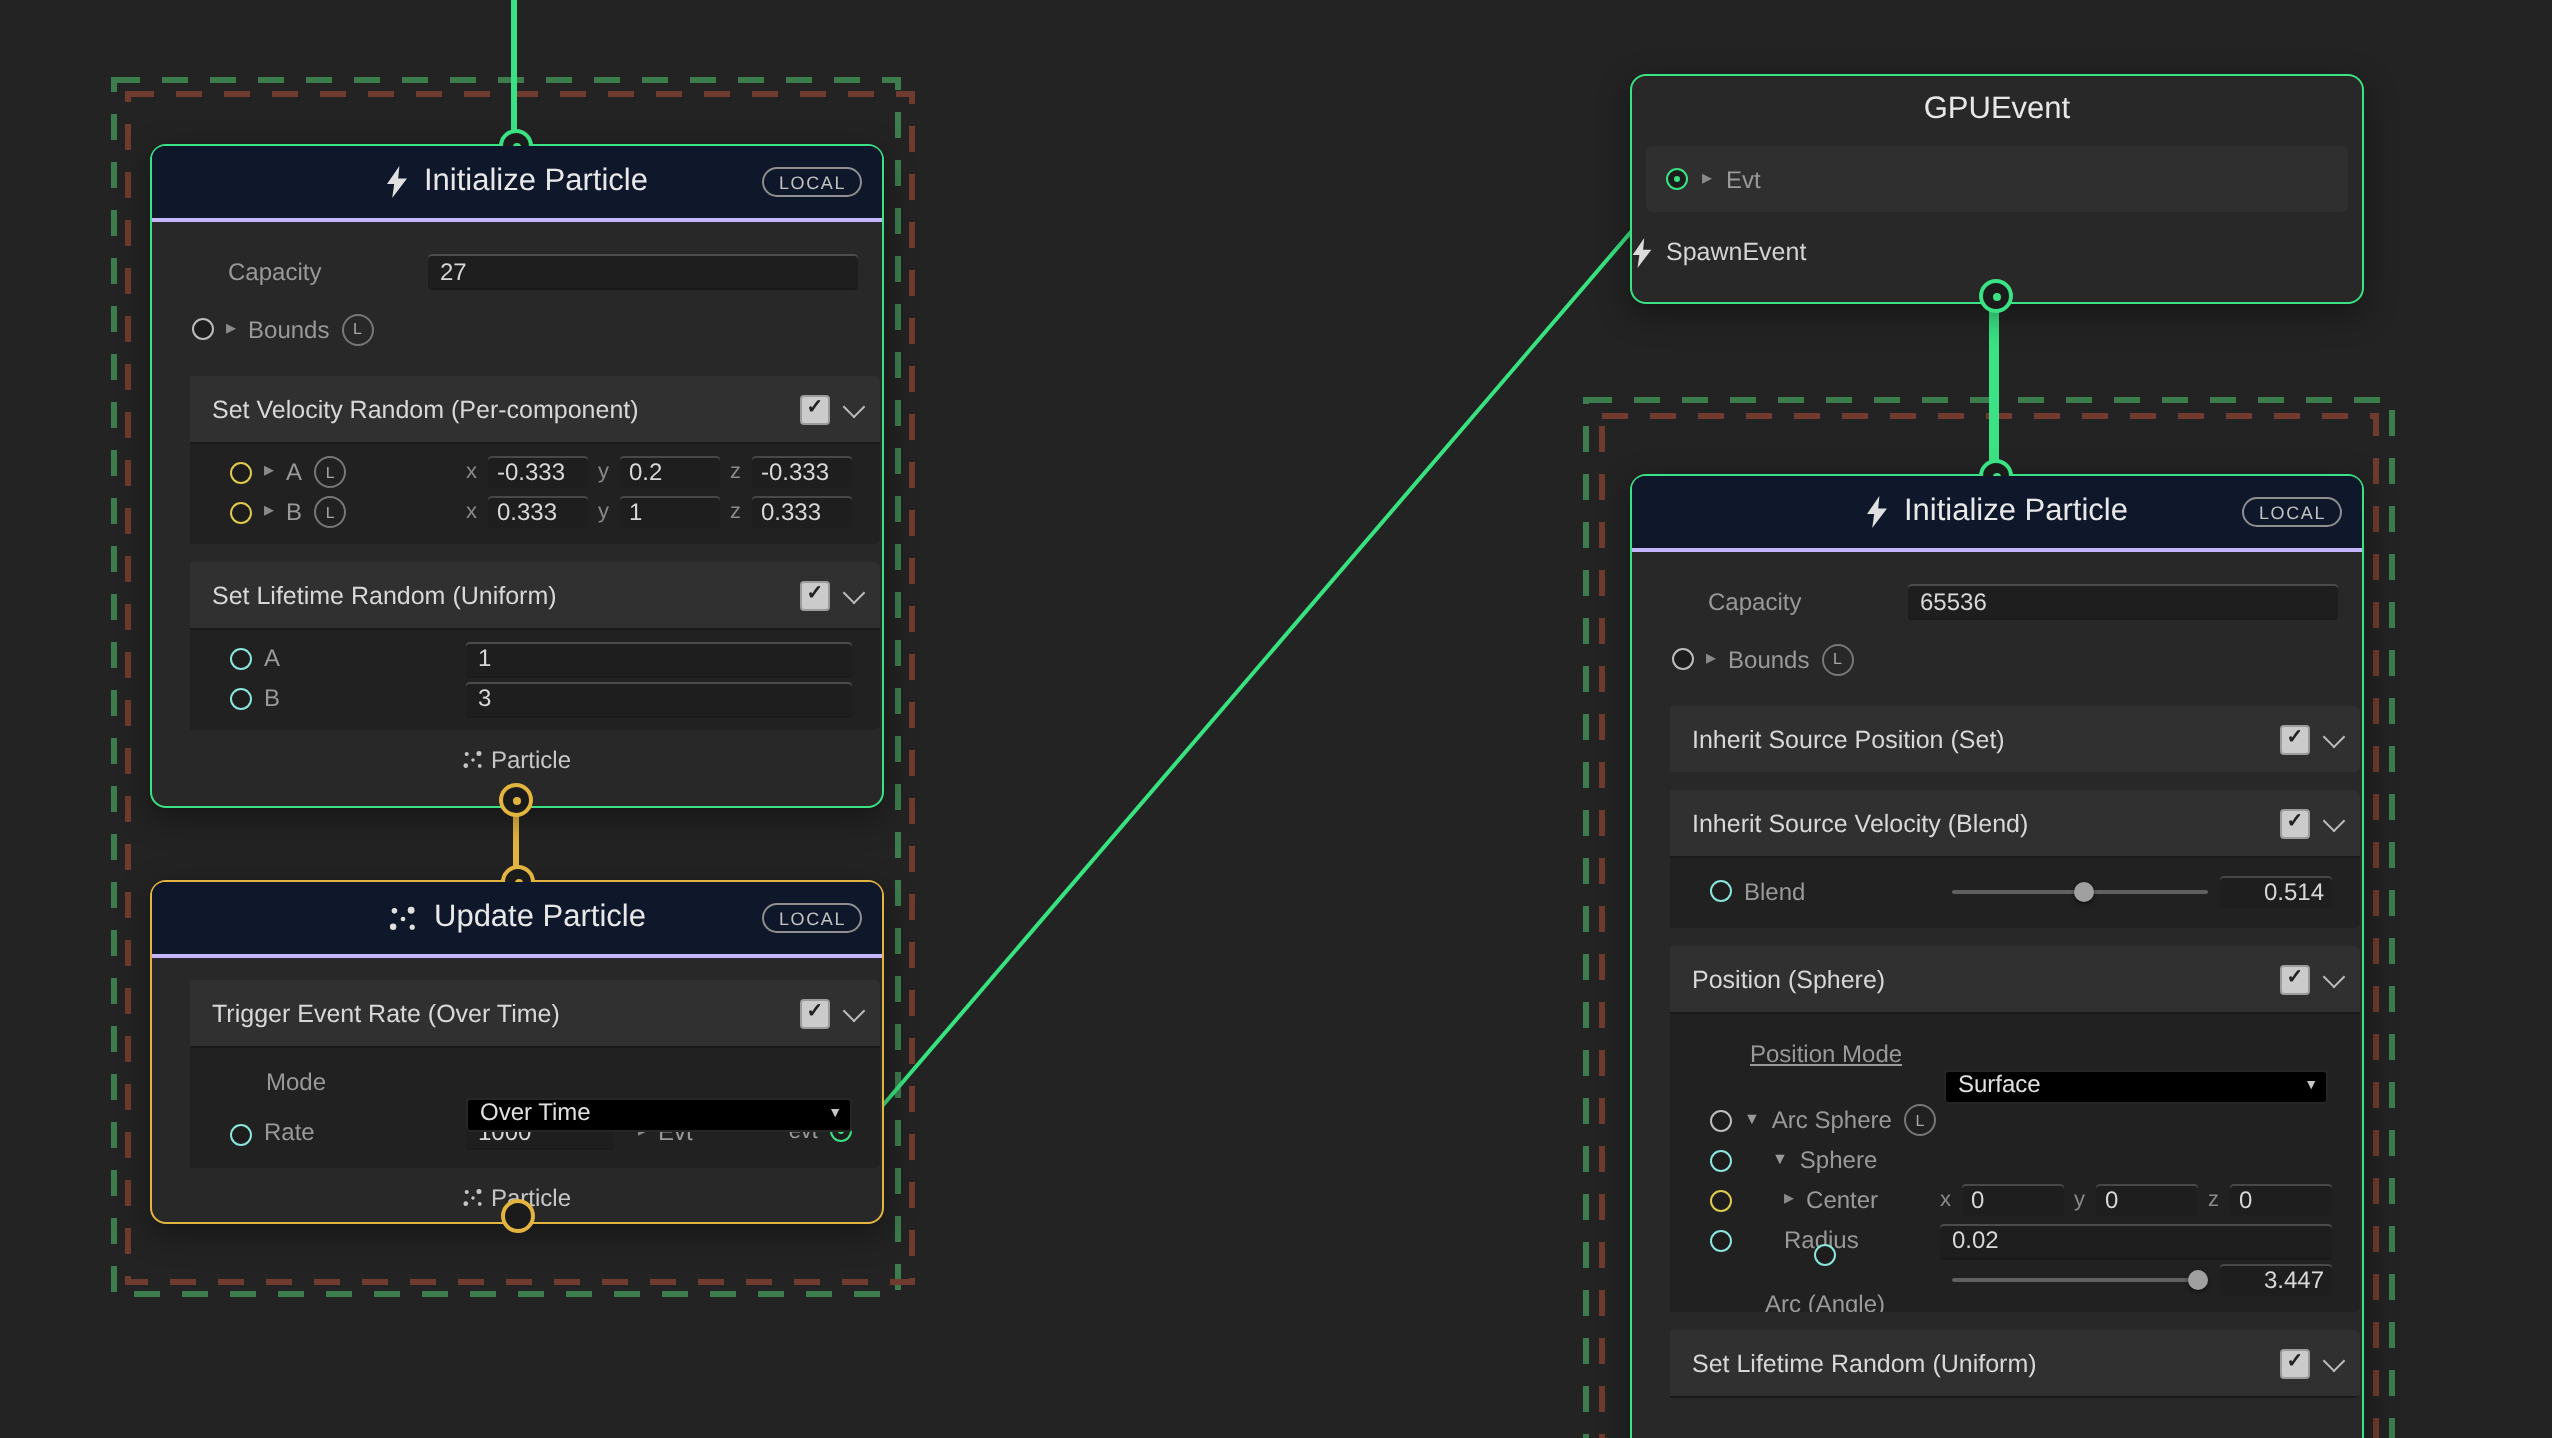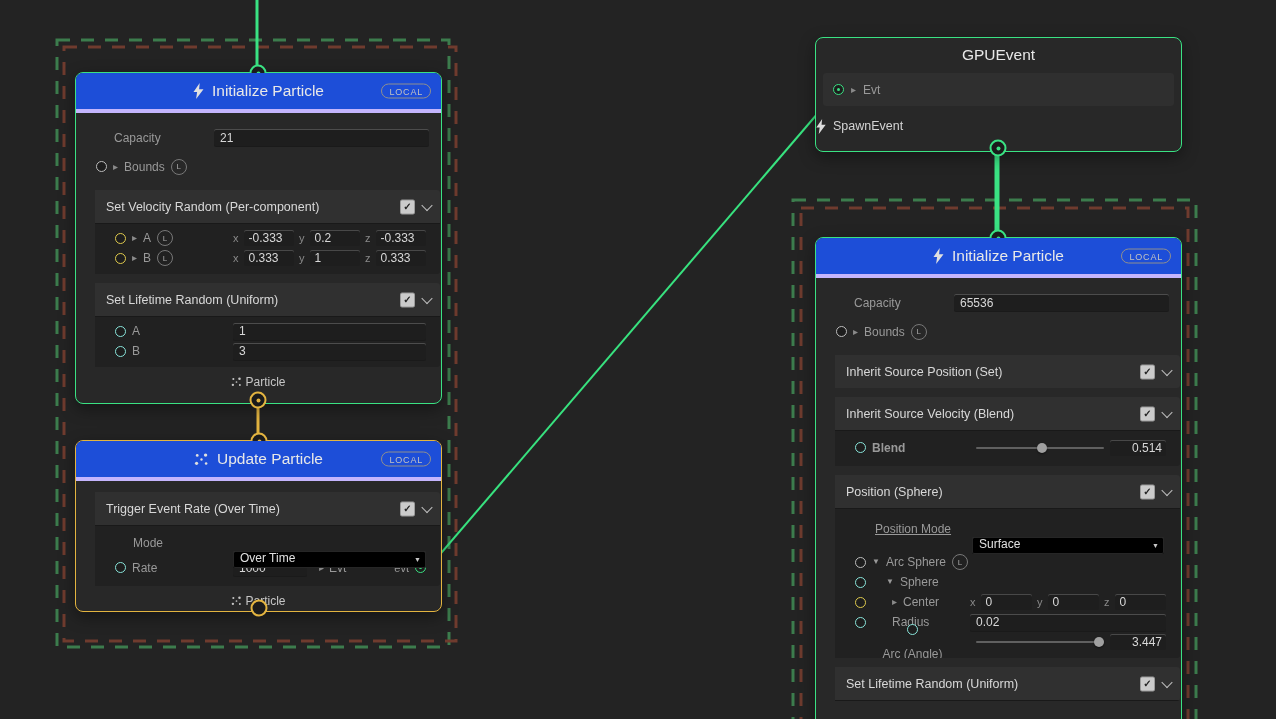--- a/index.html
+++ b/index.html
@@ -4,21 +4,21 @@
 <style>
   html,body{margin:0;padding:0;background:#1d1d1d;}
   .canvas{position:relative;width:1276px;height:719px;background:#232323;overflow:hidden;
           font-family:"Liberation Sans",sans-serif;}
   .layer{position:absolute;left:0;top:0;}
   
   .node{position:absolute;background:#282828;border-radius:8px;box-shadow:0 5px 16px rgba(0,0,0,.38);}
   .node.green{border:1.5px solid #3ae283;}
   .node.orange{border:1.5px solid #e3b440;}
   .node-header{position:relative;height:36px;display:flex;align-items:center;justify-content:center;gap:8px;
-               background:#1d4ed8;border-radius:6.5px 6.5px 0 0;border-bottom:4px solid #c4b5fd;}
+               background:#0f172a;border-radius:6.5px 6.5px 0 0;border-bottom:2px solid #c4b5fd;}
   .node-title{font-size:15.5px;color:#e8e8e8;}
   .badge{position:absolute;right:10px;top:50%;transform:translateY(-50%);font-size:9px;letter-spacing:.8px;
          color:#c2c2c2;border:1px solid #8f8f8f;border-radius:9px;padding:2px 7px 1px;}
   .node-body{padding-top:10px;}
   .setting-row{display:flex;align-items:center;height:29px;padding:0 12px 0 38px;}
   .setting-label{width:100px;flex:none;font-size:12px;color:#999;}
   .wide-field{flex:1;height:17px;background:#1e1e1e;border-radius:2px;
               box-shadow:inset 0 1px 0 #4c4c4c,0 1px 0 #1a1a1a;
               display:flex;align-items:center;padding:0 6px;font-size:12px;color:#d8d8d8;}
   .pin-row{display:flex;align-items:center;height:29px;padding:0 12px 0 20px;gap:6px;}
@@ -110,21 +110,21 @@
             <path d="M6.2 0 L0 9 H3.6 L2.6 16 L10 6.2 H5.6 Z" fill="#e0e0e0"></path>
           </svg>
       </span>
       <span class="node-title">Initialize Particle</span>
       <span class="badge">LOCAL</span>
     </div>
 
     <div class="node-body">
       <div class="setting-row">
         <span class="setting-label">Capacity</span>
-        <div class="wide-field">21</div>
+        <div class="wide-field">27</div>
       </div>
       <div class="pin-row">
         <span class="port p-gray"></span>
         <span class="tri">▸</span>
         <span class="pin-label">Bounds</span>
         <span class="lmod">L</span>
       </div>
 
       <div class="block">
         <div class="block-title">
@@ -246,21 +246,21 @@
           <div class="brow tall">
             <div class="brow-lead" style="width:118px;padding-left:18px;box-sizing:border-box;">
               <span class="pin-label">Mode</span>
             </div>
             <div class="dropdown">
               <span>Over Time</span>
               <span class="dd-arrow">▼</span>
             </div>
           </div>
           <div class="brow tall">
-            <div class="brow-lead" style="width:118px;">
+            <div class="brow-lead" style="width:118px;align-items:flex-end;">
               <span class="port p-float"></span>
               <span class="pin-label">Rate</span>
             </div>
             <div class="wide-field" style="flex:none;width:62px;">1000</div>
             <span class="tri" style="margin-left:12px;">▸</span>
             <span class="pin-label" style="margin-left:5px;">Evt</span>
             <div class="evt-out">
               <span class="evt-out-label">evt</span>
               <span class="port p-green dot"></span>
             </div>
@@ -340,21 +340,21 @@
       <div class="block">
         <div class="block-title">
           <span class="block-title-text">Inherit Source Velocity (Blend)</span>
           <div class="block-controls">
             <span class="checkbox">✓</span>
             <span class="chev"></span>
           </div>
         </div>
         <div class="block-body">
           <div class="brow tall">
-            <div class="brow-lead" style="width:115px;font-weight:bold;">
+            <div class="brow-lead" style="width:115px;">
               <span class="port p-float"></span>
               <span class="pin-label">Blend</span>
             </div>
             <div class="slider">
               <div class="track"></div>
               <div class="thumb" style="left:calc(51.4% - 5px);"></div>
             </div>
             <div class="val-field">0.514</div>
           </div>
         </div>

